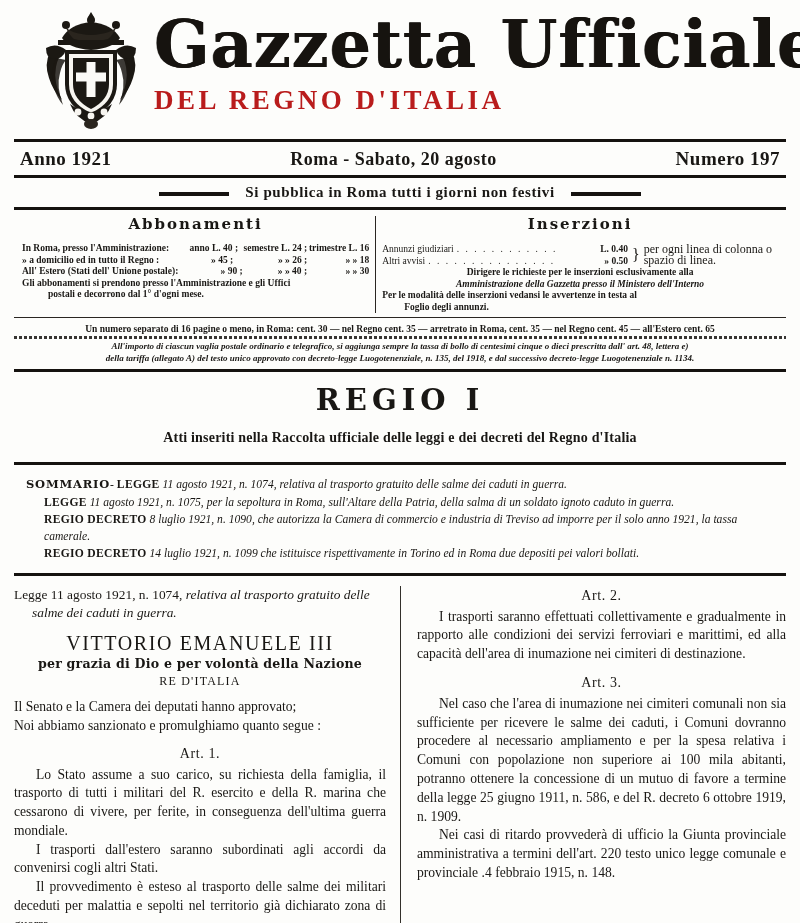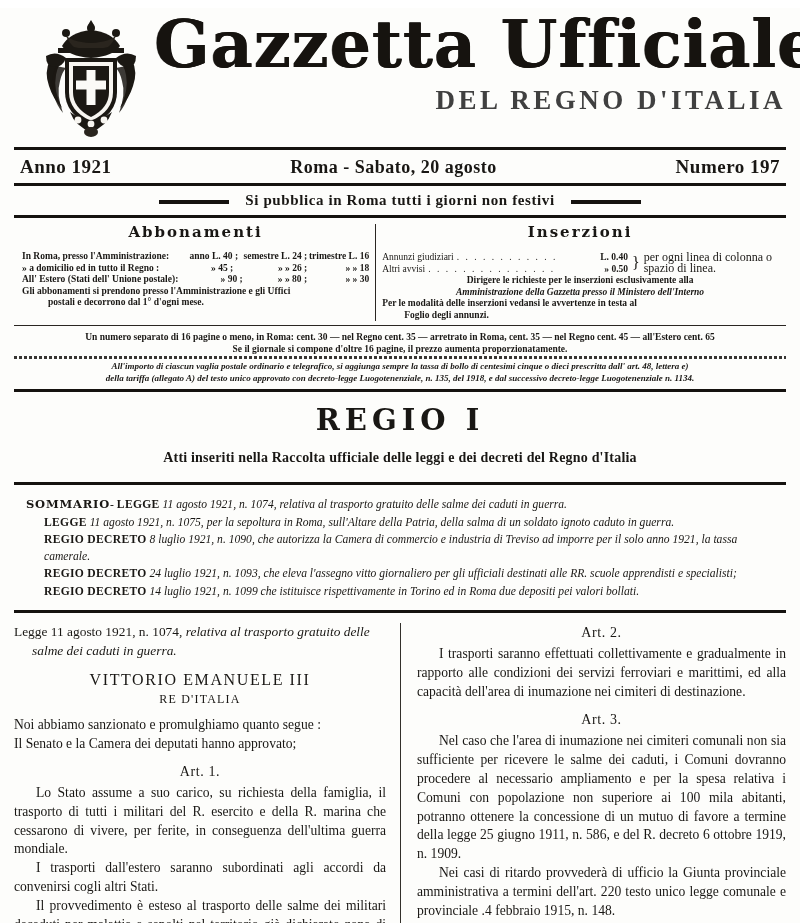--- a/index.html
+++ b/index.html
@@ -31,42 +31,41 @@
   }
   .crest {
     position: absolute;
     left: 18px;
     top: 8px;
     width: 118px;
     height: 122px;
   }
   .title-block {
     margin-left: 140px;
-    padding-top: 0;
-    text-align: right;
-    margin-top: 8px;
+    padding-top: 8px;
+    text-align: left;
   }
   .gazzetta {
     font-family: "DejaVu Serif", serif;
     font-size: 65px;
     line-height: 72px;
     font-weight: 700;
     letter-spacing: 1px;
     color: #16130f;
     white-space: nowrap;
     text-shadow: 0.5px 0 0 #16130f, -0.4px 0.3px 0 rgba(20,18,14,.55);
   }
   .delregno {
     font-family: "Liberation Serif", serif;
     font-size: 27px;
     line-height: 32px;
     font-weight: 700;
     letter-spacing: 3.5px;
     margin-top: 4px;
-    color: #404040;
+    color: #b91c1c;
   }
 
   
   .rule-thick {
     height: 3px;
     background: #15120f;
     margin: 3px 0;
   }
   .rule-thin {
     height: 1px;
@@ -264,21 +263,21 @@
 
   .law-title {
     font-size: 13.4px;
     line-height: 18.5px;
     padding-left: 18px;
     text-indent: -18px;
     margin-bottom: 10px;
   }
   .king {
     text-align: center;
-    font-size: 16px;
+    font-size: 20px;
     line-height: 20px;
     letter-spacing: 1.6px;
     font-weight: 400;
     margin-top: 8px;
   }
   .king-sub {
     text-align: center;
     font-family: "DejaVu Serif", serif;
     font-size: 12.6px;
     line-height: 17px;
@@ -395,21 +394,21 @@
       <div class="rate-grid">
         <span class="lbl">»          a domicilio ed in tutto il Regno :</span>
         <span class="c1">» 45 ;</span>
         <span class="c2">»        » 26 ;</span>
         <span class="c3">»        » 18</span>
       </div>
 
       <div class="rate-grid">
         <span class="lbl">All' Estero (Stati dell' Unione postale):</span>
         <span class="c1">» 90 ;</span>
-        <span class="c2">»        » 80 ;</span>
+        <span class="c2">»        » 40 ;</span>
         <span class="c3">»        » 30</span>
       </div>
 
       <div class="rate-note">
         <span>Gli abbonamenti si prendono presso l'Amministrazione e gli Uffici</span>
         <span class="ind2">postali e decorrono dal 1° d'ogni mese.</span>
       </div>
     </div>
 
     <div class="rates-col">
@@ -443,21 +442,20 @@
       <div class="ins-body left">
         <span class="ind2">Foglio degli annunzi.</span>
       </div>
     </div>
   </div>
 
   <div class="rule-thin"></div>
 
   <div class="single-copy">
     <span>Un numero separato di 16 pagine o meno, in Roma: cent. 30 — nel Regno cent. 35 — arretrato in Roma, cent. 35 — nel Regno cent. 45 — all'Estero cent. 65</span><br>
-    <span>Se il giornale si compone d'oltre 16 pagine, il prezzo aumenta proporzionatamente.</span>
   </div>
 
   <div class="rule-wavy"></div>
 
   <div class="tariff">
     <span>All'importo di ciascun vaglia postale ordinario e telegrafico, si aggiunga sempre la tassa di bollo di centesimi cinque o dieci prescritta dall' art. 48, lettera e)</span><br>
     <span>della tariffa (allegato A) del testo unico approvato con decreto-legge Luogotenenziale, n. 135, del 1918, e dal successivo decreto-legge Luogotenenziale n. 1134.</span>
   </div>
 
   <div class="rule-thick"></div>
@@ -481,48 +479,44 @@
       <span class="it">11 agosto 1921, n. 1075,</span>
       <span class="it">per la sepoltura in Roma, sull'Altare della Patria, della salma di un soldato ignoto caduto in guerra.</span>
     </div>
 
     <div class="somm-entry">
       <span class="somm-kw">REGIO DECRETO</span>
       <span class="it">8 luglio 1921, n. 1090,</span>
       <span class="it">che autorizza la Camera di commercio e industria di Treviso ad imporre per il solo anno 1921, la tassa camerale.</span>
     </div>
 
-    <div class="somm-entry">
-      <span class="somm-kw">REGIO DECRETO</span>
-      <span class="it">24 luglio 1921, n. 1093,</span>
-      <span class="it">che eleva l'assegno vitto giornaliero per gli ufficiali destinati alle RR. scuole apprendisti e specialisti;</span>
-    </div>
 
     <div class="somm-entry">
       <span class="somm-kw">REGIO DECRETO</span>
       <span class="it">14 luglio 1921, n. 1099</span>
       <span class="it">che istituisce rispettivamente in Torino ed in Roma due depositi pei valori bollati.</span>
     </div>
   </div>
 
   <div class="rule-thick"></div>
 
   <div class="columns">
 
     <div class="col left">
       <div class="law-title">
         <span>Legge 11 agosto 1921, n. 1074,</span>
         <span class="it">relativa al trasporto gratuito delle salme dei caduti in guerra.</span>
       </div>
 
       <div class="king">VITTORIO EMANUELE III</div>
+      <div class="king-sub">per grazia di Dio e per volontà della Nazione</div>
       <div class="king-sub2">RE D'ITALIA</div>
 
+      <div class="decree-line">Il Senato e la Camera dei deputati hanno approvato;</div>
       <div class="decree-line">Noi abbiamo sanzionato e promulghiamo quanto segue :</div>
-      <div class="decree-line">Il Senato e la Camera dei deputati hanno approvato;</div>
 
       <div class="art-head">Art. 1.</div>
 
       <p class="body">Lo Stato assume a suo carico, su richiesta della famiglia, il trasporto di tutti i militari del R. esercito e della R. marina che cessarono di vivere, per ferite, in conseguenza dell'ultima guerra mondiale.</p>
       <p class="body">I trasporti dall'estero saranno subordinati agli accordi da convenirsi cogli altri Stati.</p>
       <p class="body">Il provvedimento è esteso al trasporto delle salme dei militari deceduti per malattia e sepolti nel territorio già dichiarato zona di guerra.</p>
     </div>
 
     <div class="col right">
       <div class="art-head" style="margin-top:0">Art. 2.</div>

